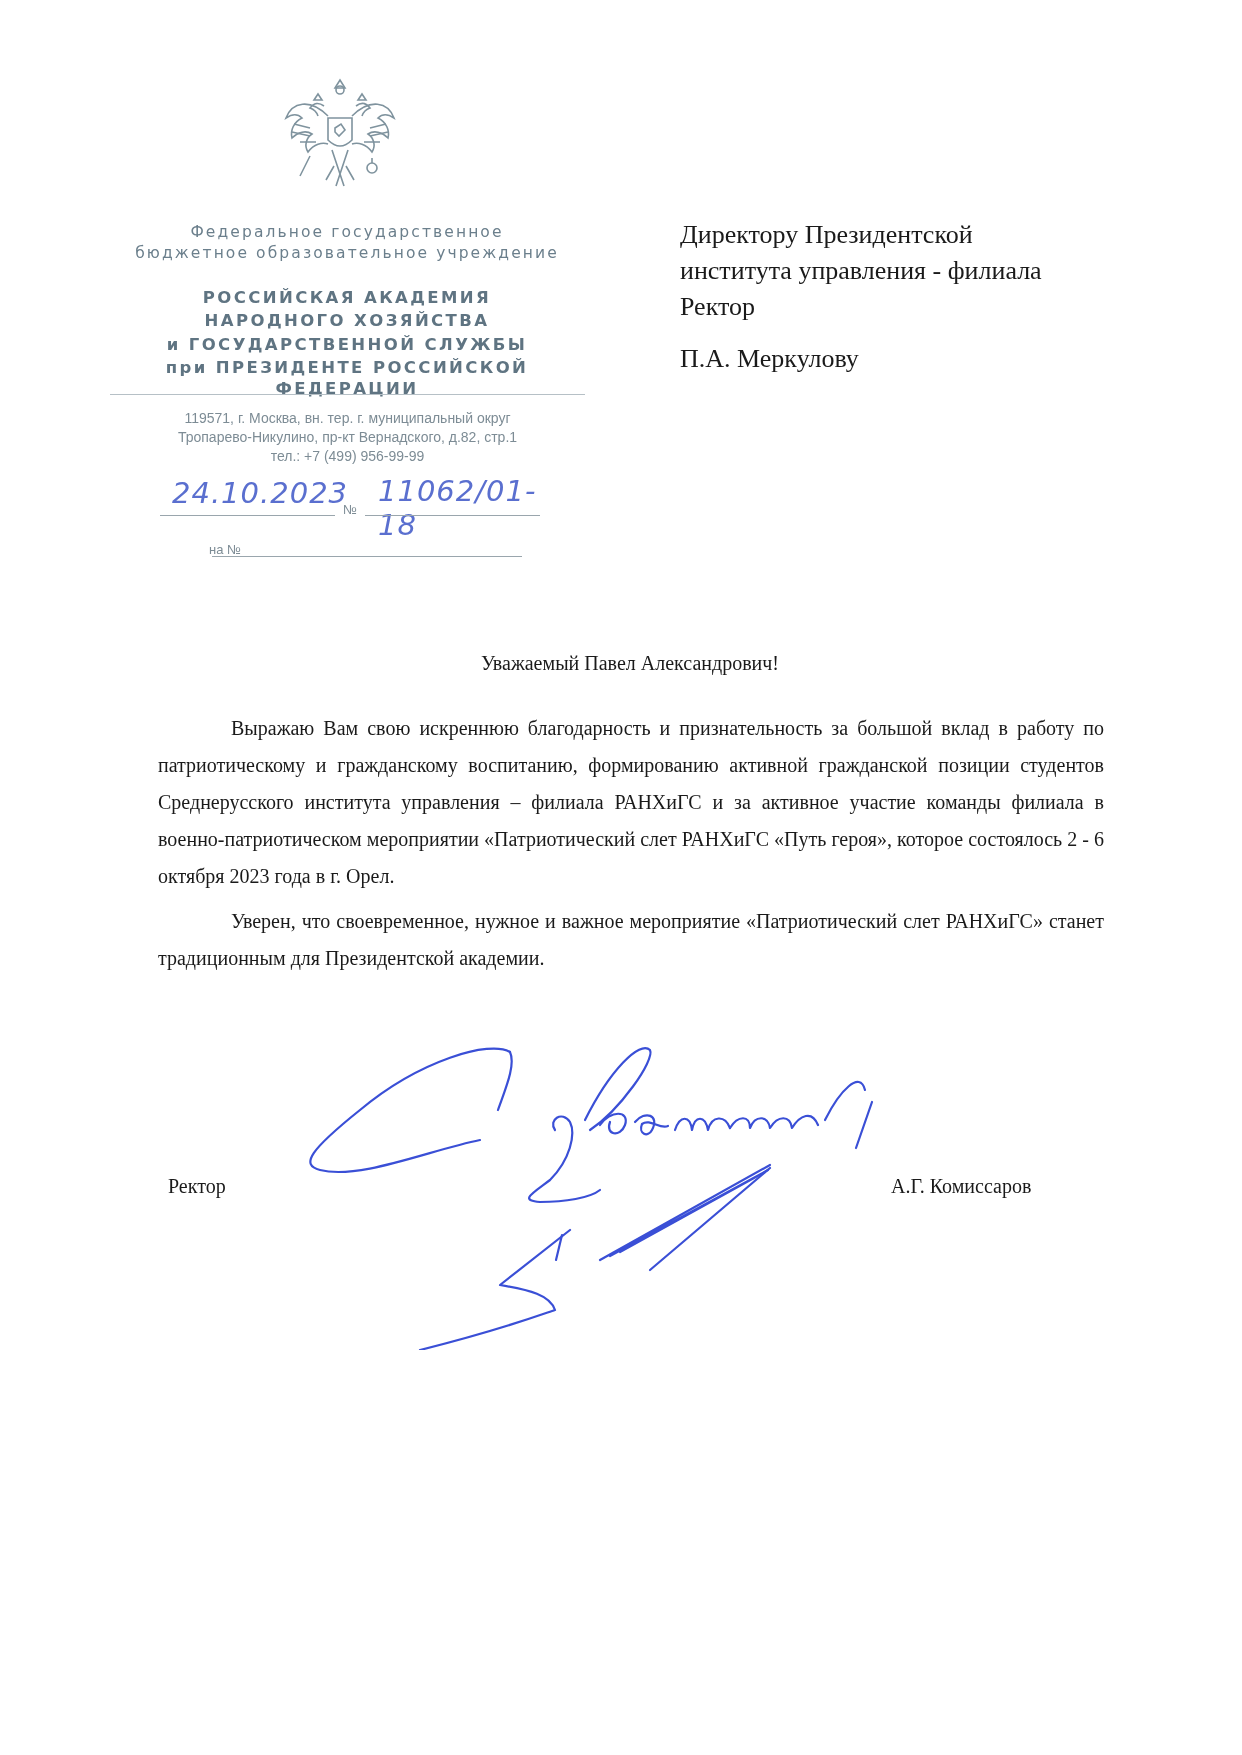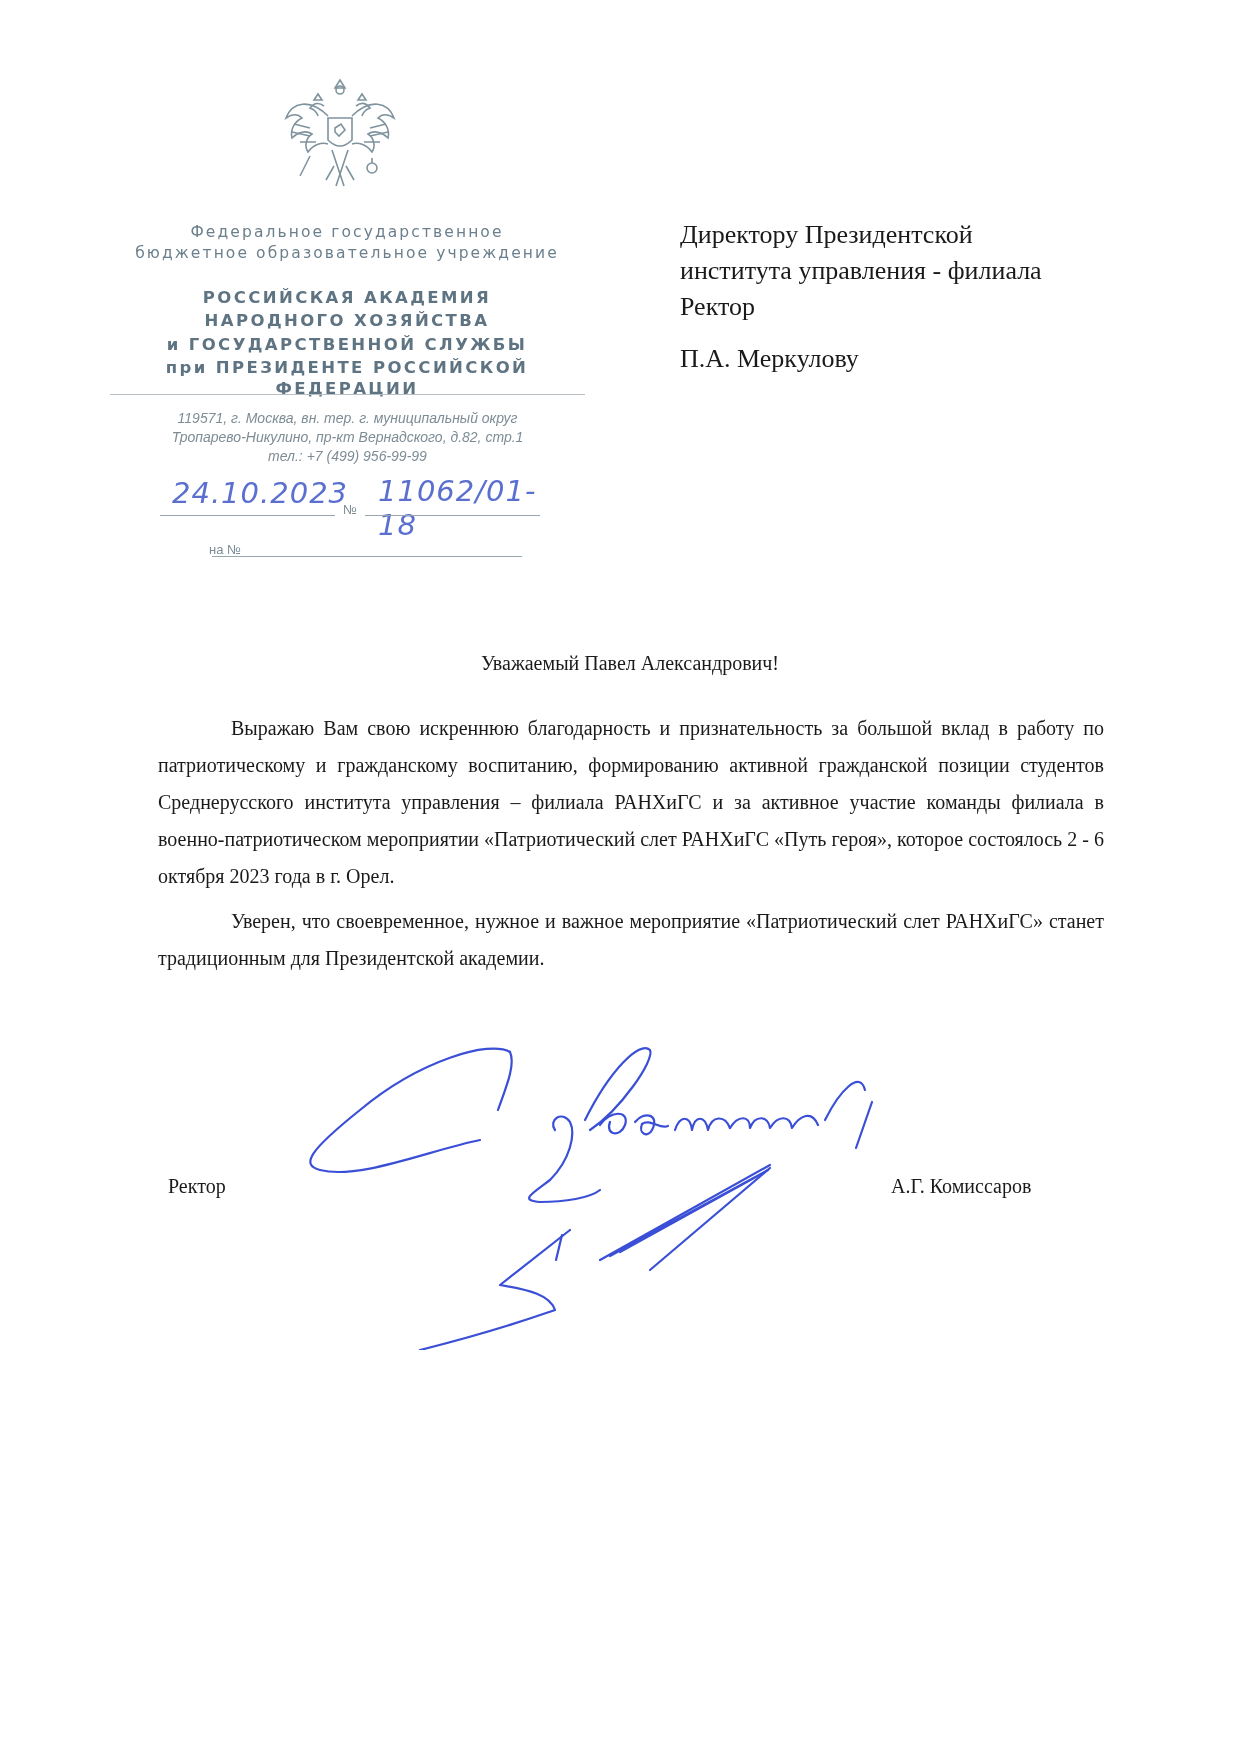--- a/index.html
+++ b/index.html
@@ -7,21 +7,21 @@
   .page { position: absolute; left: 0; top: 0; width: 1242px; height: 1473px; background: #fff; }
 
   
   .emblem { position: absolute; left: 280px; top: 78px; width: 120px; height: 115px; }
   .lh { position: absolute; left: 100px; width: 494px; text-align: center;
         font-family: "DejaVu Sans", sans-serif; color: #6b7f8c; }
   .lh-small { font-size: 15.5px; letter-spacing: 2.1px; line-height: 20px; }
   .lh-bold  { font-size: 16.5px; letter-spacing: 2.4px; line-height: 21px; font-weight: bold; color: #5f7482; }
   .lh-rule { position: absolute; left: 110px; top: 394px; width: 475px; height: 1px; background: #b6c0c6; }
   .addr { position: absolute; left: 110px; width: 475px; text-align: center;
-          font-family: "Liberation Sans", sans-serif; font-size: 14px; color: #7d8c95; line-height: 17.5px; font-style: italic; }
+          font-family: "Liberation Sans", sans-serif; font-size: 14px; color: #7d8c95; line-height: 17.5px; }
 
   .reg-row { position: absolute; left: 160px; top: 478px; width: 380px; height: 44px; }
   .reg-line { position: absolute; height: 1px; background: #9aa6ad; }
   .hand { position: absolute; font-family: "DejaVu Sans", sans-serif; font-style: italic;
           color: #5a6fcf; font-size: 29px; letter-spacing: 1px; }
   .numsign { position: absolute; font-family: "Liberation Sans", sans-serif; font-size: 13px; color: #7d8c95; }
 
   
   .addressee { position: absolute; left: 680px; top: 217px; width: 440px;
                font-family: "Liberation Serif", serif; font-size: 26px; color: #1a1a1a; line-height: 36px; }

